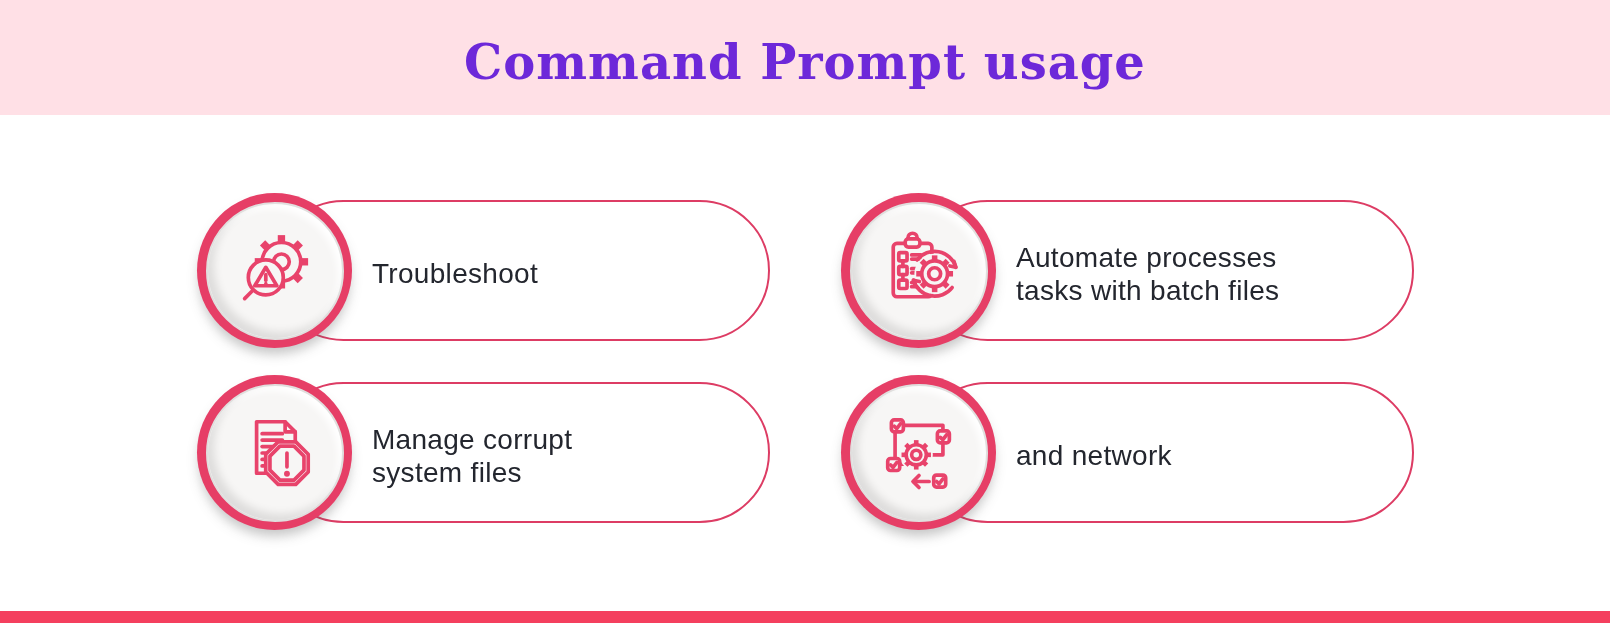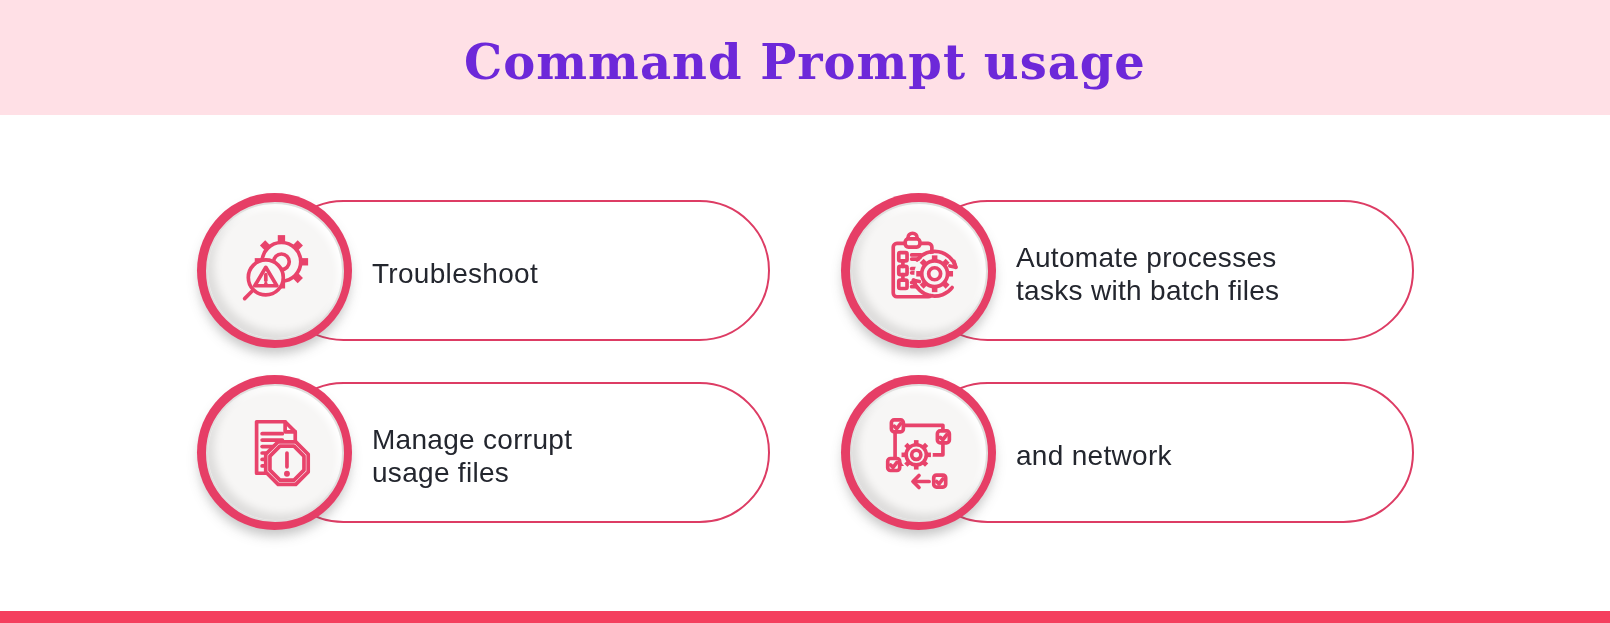--- a/index.html
+++ b/index.html
@@ -167,21 +167,21 @@
             </g>
             <polygon class="maskstroke" points="53.4,37.9 72.6,37.9 86.1,51.4 86.1,70.6 72.6,84.1 53.4,84.1 39.9,70.6 39.9,51.4"></polygon>
             <polygon class="stroke" points="55.35,42.5 70.65,42.5 81.5,53.35 81.5,68.65 70.65,79.5 55.35,79.5 44.5,68.65 44.5,53.35" stroke-width="3"></polygon>
             <path class="stroke" d="M63,50 V65" stroke-width="6"></path>
             <circle class="dotfill" cx="63" cy="72.5" r="3.2"></circle>
           </svg>
         </div>
       </div>
       <div class="label">
         <span>Manage corrupt</span>
-        <span>usage files</span>
+        <span>system files</span>
       </div>
     </div>
 
     <div class="item">
       <div class="pill"></div>
       <div class="badge">
         <div class="badge-inner">
           <svg viewBox="0 0 100 100">
             <g class="stroke" stroke-width="3.5">
               <path d="M33,20 H76 V25"></path>

